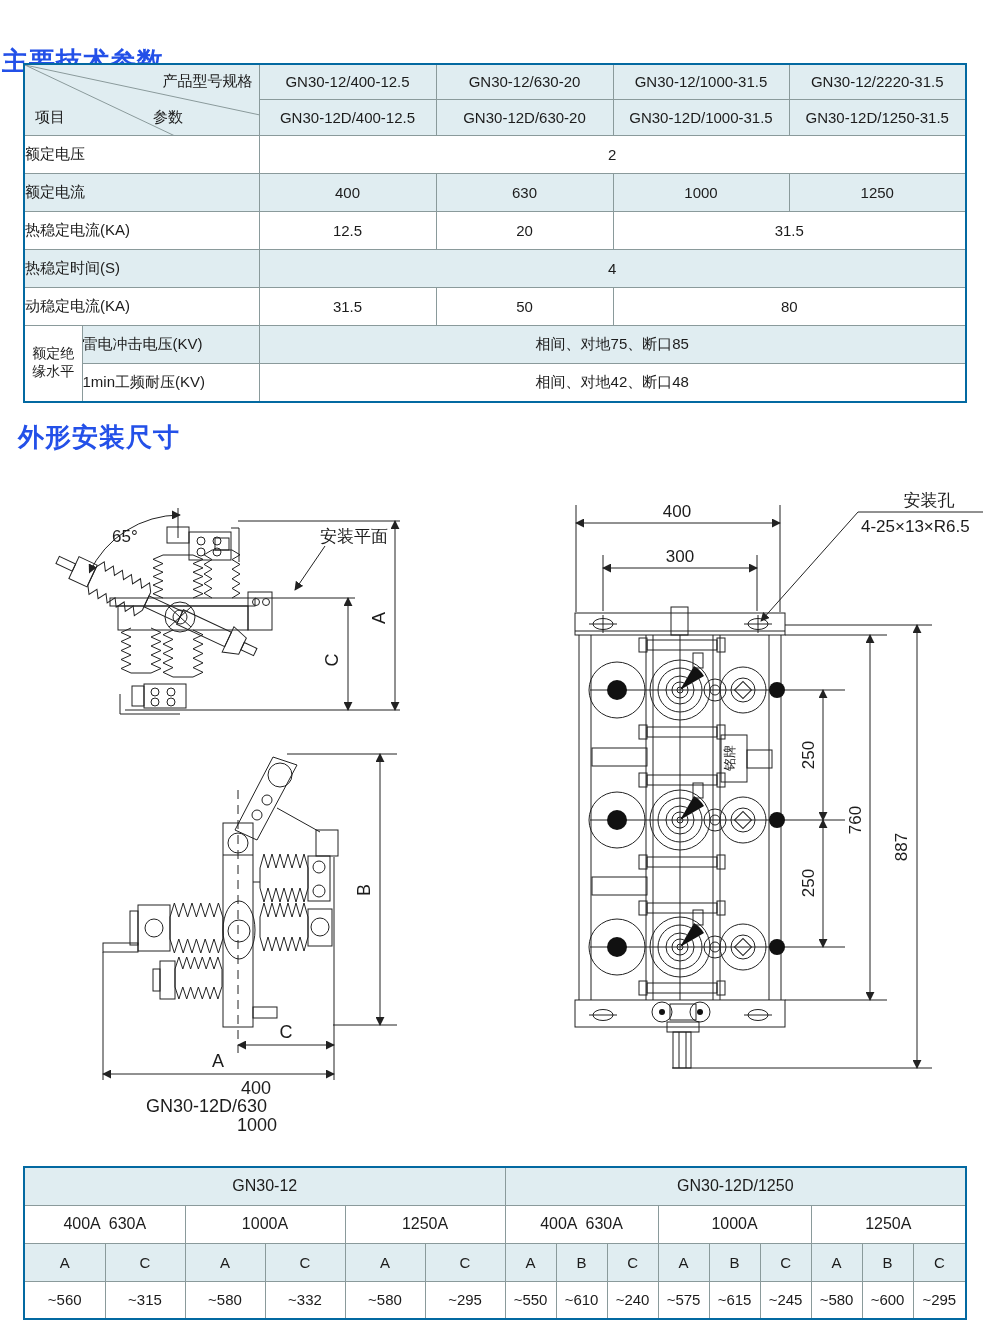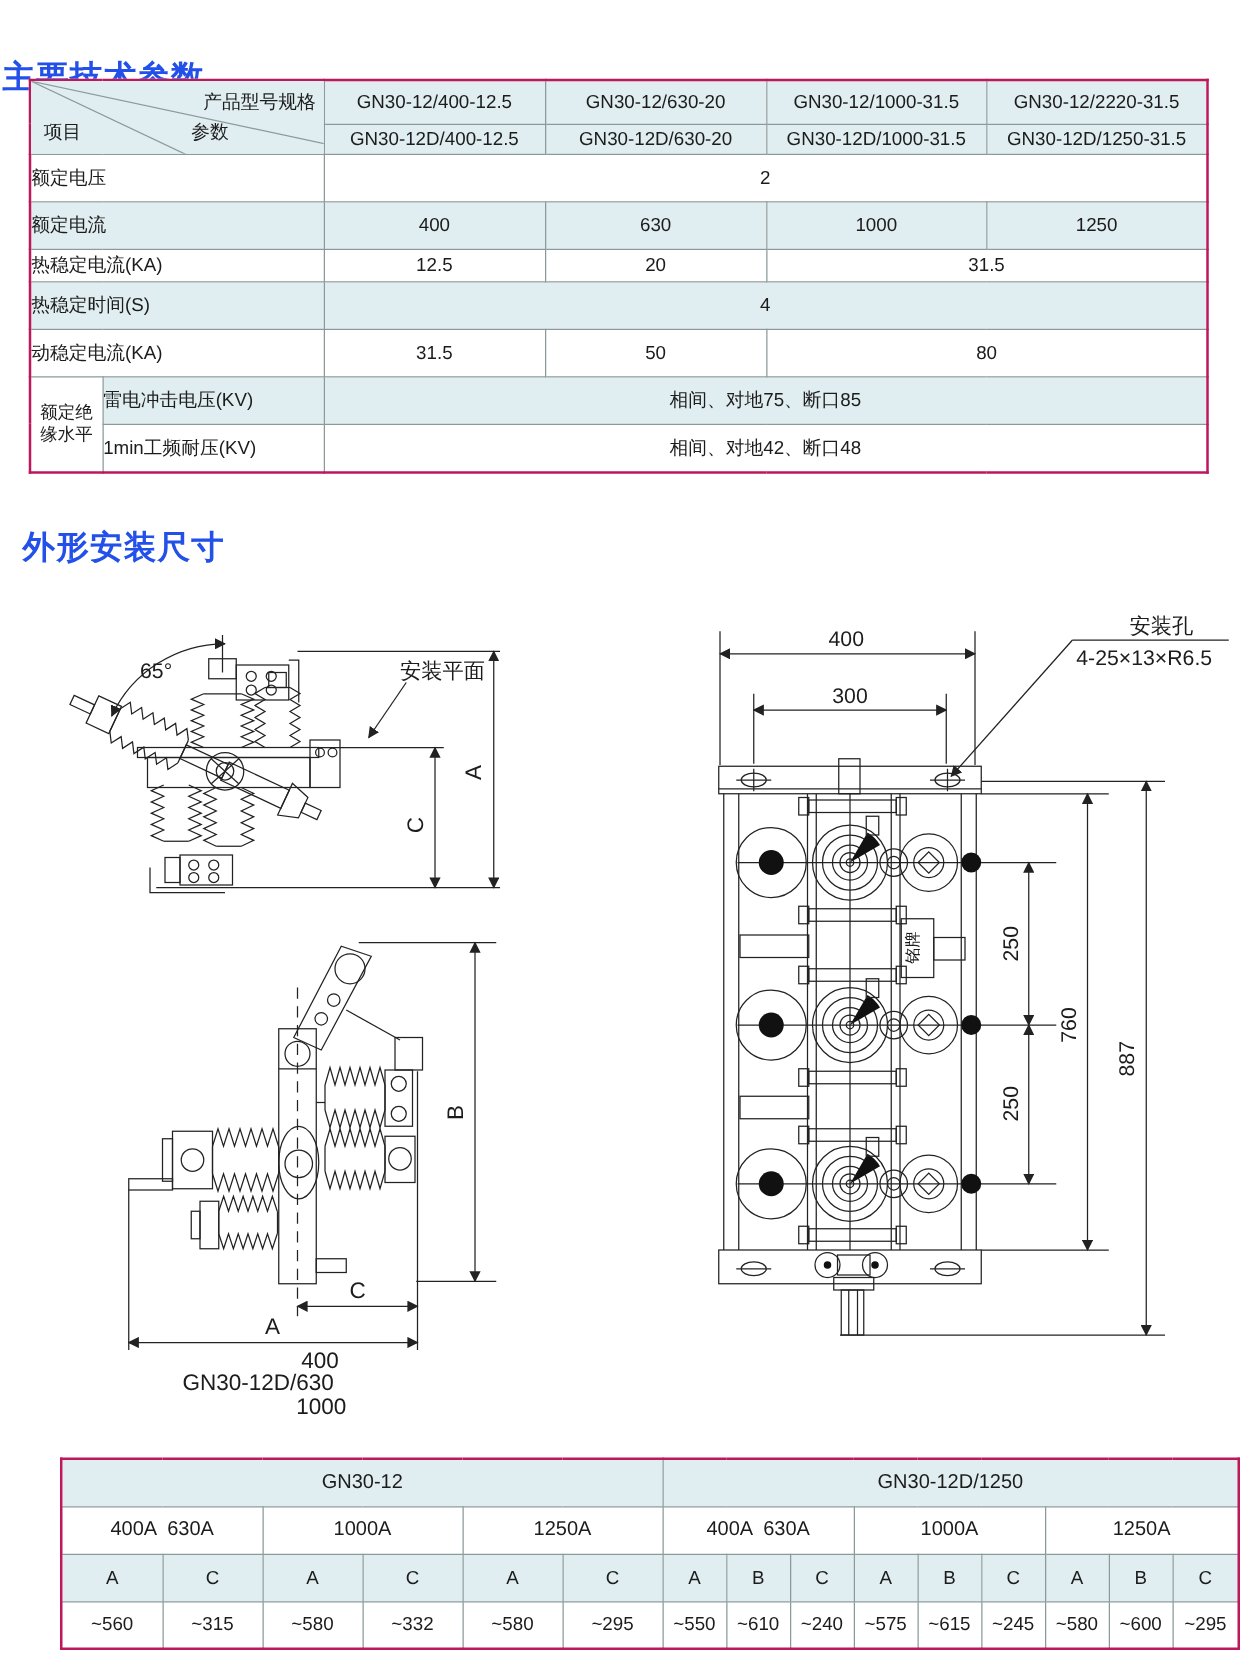--- a/index.html
+++ b/index.html
@@ -4,22 +4,22 @@
 <style>
   html,body{margin:0;padding:0;background:#fff;}
   .page{position:relative;width:1000px;height:1340px;background:#ffffff;overflow:hidden;
         font-family:"Liberation Sans","DejaVu Sans",sans-serif;color:#1c1c1c;}
   .sec-title{position:absolute;font-size:26px;font-weight:bold;color:#2350e8;letter-spacing:1px;}
   .caption{position:absolute;font-size:19px;color:#111;}
   table{border-collapse:collapse;table-layout:fixed;position:absolute;background:#fff;}
   td{border:1px solid #8a9a9b;text-align:center;vertical-align:middle;
      font-size:15px;color:#1c1c1c;padding:0;overflow:hidden;}
   .t1{left:23px;top:63px;width:942px;}
-  .t2{left:23px;top:1166px;width:942px;margin-left:25px;}
-  .t1,.t2{border:2px solid #be185d;}
+  .t2{left:23px;top:1166px;width:942px;}
+  .t1,.t2{border:2px solid #0369a1;}
   .sh td{background:#e0edf1;}
   td.wh{background:#ffffff;}
   td.lbl{text-align:left;}
   td.corner{position:relative;background:#e0edf1;padding:0;}
   .c-top{position:absolute;top:7px;right:6px;font-size:15px;}
   .c-left{position:absolute;bottom:8px;left:10px;font-size:15px;}
   .c-mid{position:absolute;bottom:8px;left:128px;font-size:15px;}
   .diag{position:absolute;left:0;top:0;}
   svg{position:absolute;overflow:visible;}
   svg text{font-family:"Liberation Sans","DejaVu Sans",sans-serif;fill:#1c1c1c;}
@@ -52,38 +52,38 @@
         </svg>
         <span class="c-top">产品型号规格</span>
         <span class="c-left">项目</span>
         <span class="c-mid">参数</span>
       </td>
       <td>GN30-12/400-12.5</td>
       <td>GN30-12/630-20</td>
       <td>GN30-12/1000-31.5</td>
       <td>GN30-12/2220-31.5</td>
     </tr>
-    <tr class="sh" style="height:24px">
+    <tr class="sh" style="height:36px">
       <td>GN30-12D/400-12.5</td>
       <td>GN30-12D/630-20</td>
       <td>GN30-12D/1000-31.5</td>
       <td>GN30-12D/1250-31.5</td>
     </tr>
     <tr style="height:38px">
       <td class="lbl" colspan="2">额定电压</td>
       <td colspan="4">2</td>
     </tr>
     <tr class="sh" style="height:38px">
       <td class="lbl" colspan="2">额定电流</td>
       <td>400</td>
       <td>630</td>
       <td>1000</td>
       <td>1250</td>
     </tr>
-    <tr style="height:26px">
+    <tr style="height:38px">
       <td class="lbl" colspan="2">热稳定电流(KA)</td>
       <td>12.5</td>
       <td>20</td>
       <td colspan="2">31.5</td>
     </tr>
     <tr class="sh" style="height:38px">
       <td class="lbl" colspan="2">热稳定时间(S)</td>
       <td colspan="4">4</td>
     </tr>
     <tr style="height:38px">

